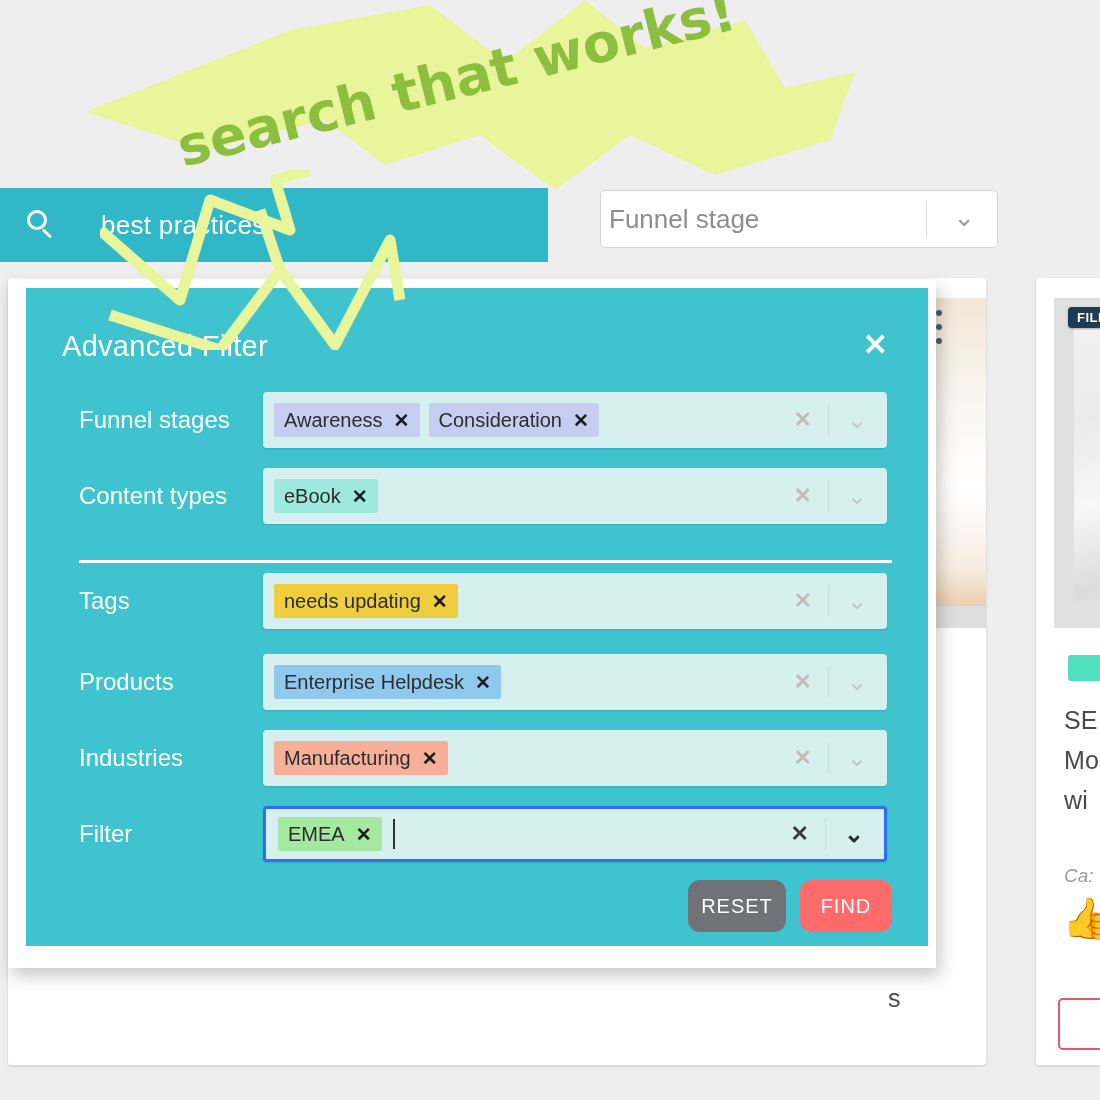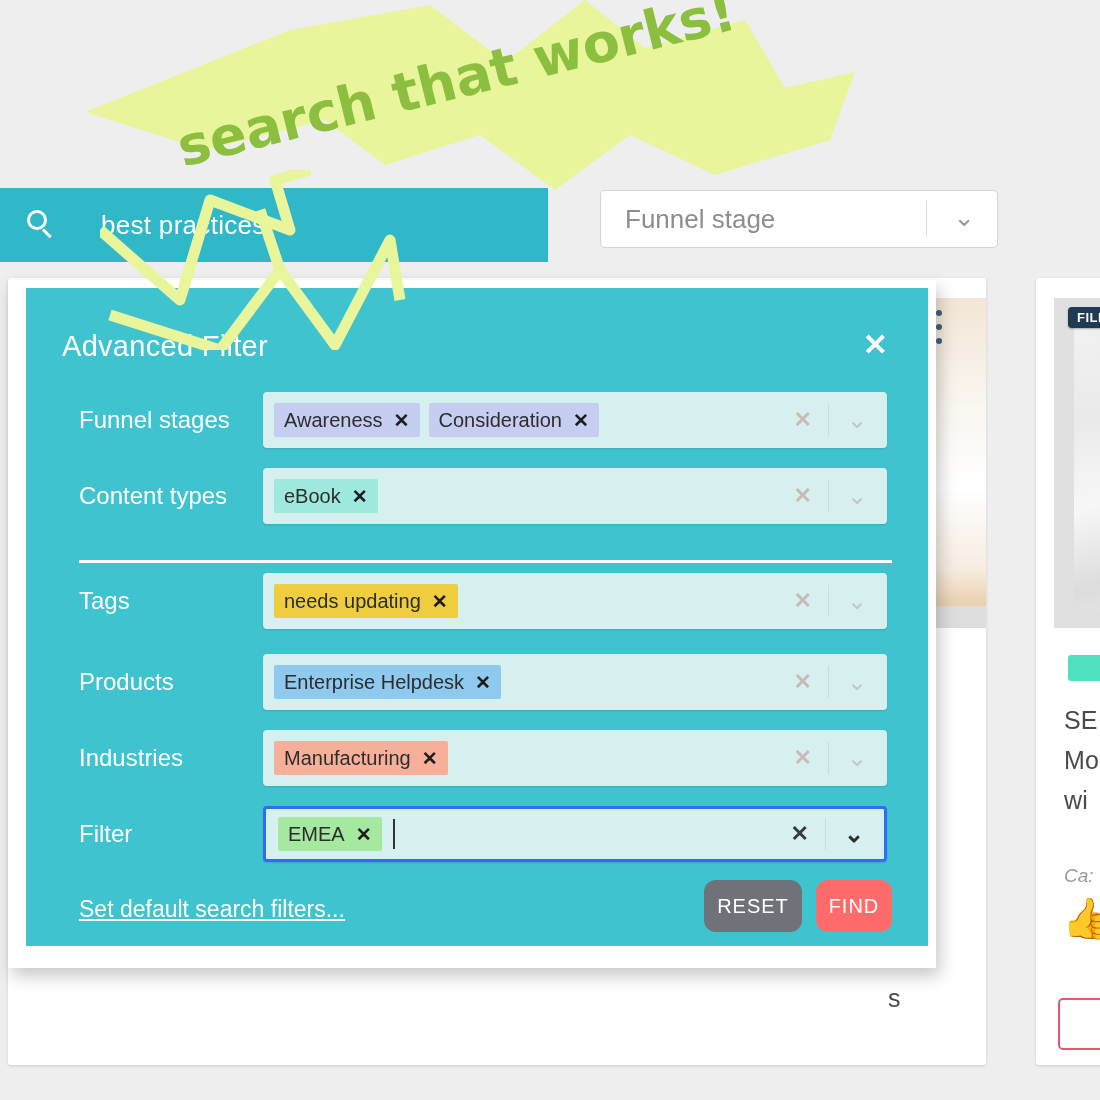--- a/index.html
+++ b/index.html
@@ -104,21 +104,21 @@
   #search-value {
     margin-left: 44px; color: #ffffff; font-size: 26px; letter-spacing: .3px;
   }
 
   
   #funnel-select {
     position: absolute; left: 600px; top: 190px; width: 398px; height: 58px;
     background: #ffffff; border: 1px solid #d4d4d4; border-radius: 5px;
     display: flex; align-items: center;
   }
-  #funnel-select .val { margin-left: 24px; font-size: 26px; color: #8d8d8d; }
+  #funnel-select .val { margin-left: 8px; font-size: 26px; color: #8d8d8d; }
   #funnel-select .sep { position: absolute; right: 70px; top: 10px; bottom: 10px;
                         width: 1px; background: #dedede; }
   #funnel-select .caret { position: absolute; right: 22px; top: 50%;
                           transform: translateY(-55%); color: #9b9b9b; font-size: 26px; }
 
   
   #dialog {
     position: absolute; left: 8px; top: 280px; width: 928px; height: 688px;
     background: #ffffff;
     box-shadow: 4px 8px 16px rgba(0,0,0,.22);
@@ -187,21 +187,21 @@
   #dialog-buttons {
     position: absolute; right: 36px; top: 592px; display: flex; gap: 14px;
   }
   .dlg-btn {
     height: 52px; border-radius: 12px; border: none;
     color: #ffffff; font-size: 20px; letter-spacing: 1px;
     display: flex; align-items: center; justify-content: center;
     cursor: pointer; font-family: "Liberation Sans", sans-serif;
   }
   #reset-button { width: 98px; background: #6f7278; }
-  #find-button  { width: 76px; background: #ff6b6b; }
+  #find-button  { width: 92px; background: #ff6b6b; }
 
   
   #sticker {
     position: absolute; left: 85px; top: 0px; width: 770px; height: 200px;
     pointer-events: none;
   }
   #sticker-text {
     position: absolute; left: 170px; top: 48px;
     font-size: 54px; color: #8cbf3f; font-weight: bold;
     transform: rotate(-14deg);
@@ -350,21 +350,20 @@
                 <span class="clear-x">✕</span>
                 <span class="vsep"></span>
                 <span class="dcaret">⌄</span>
               </div>
             </div>
           </div>
         </div>
 
       <div id="divider"></div>
 
-      <div id="set-defaults">Set default search filters...</div>
 
       <div id="dialog-buttons">
         <button class="dlg-btn" id="reset-button">RESET</button>
         <button class="dlg-btn" id="find-button">FIND</button>
       </div>
     </div>
   </div>
 
   <svg id="sticker" viewBox="0 0 770 200">
     <polygon points="205,30 345,5 420,62 500,0 560,48 660,20 700,88 770,72 745,140 630,175 545,135 470,190 395,135 300,165 240,120 120,150 0,112" fill="#e8f59a"></polygon>

